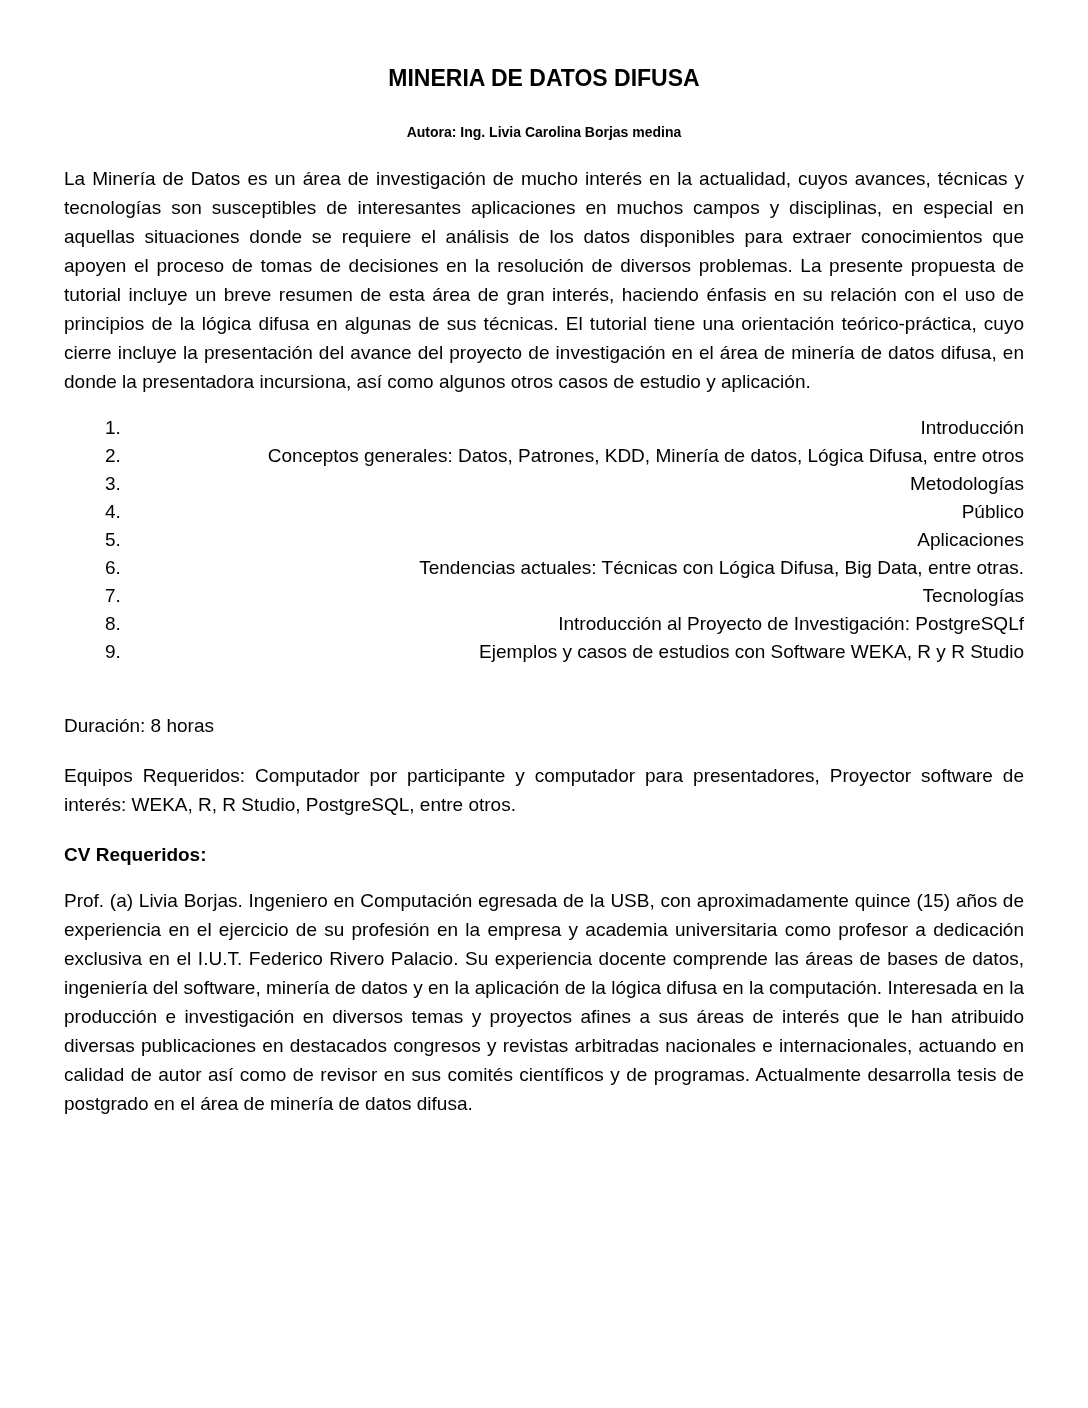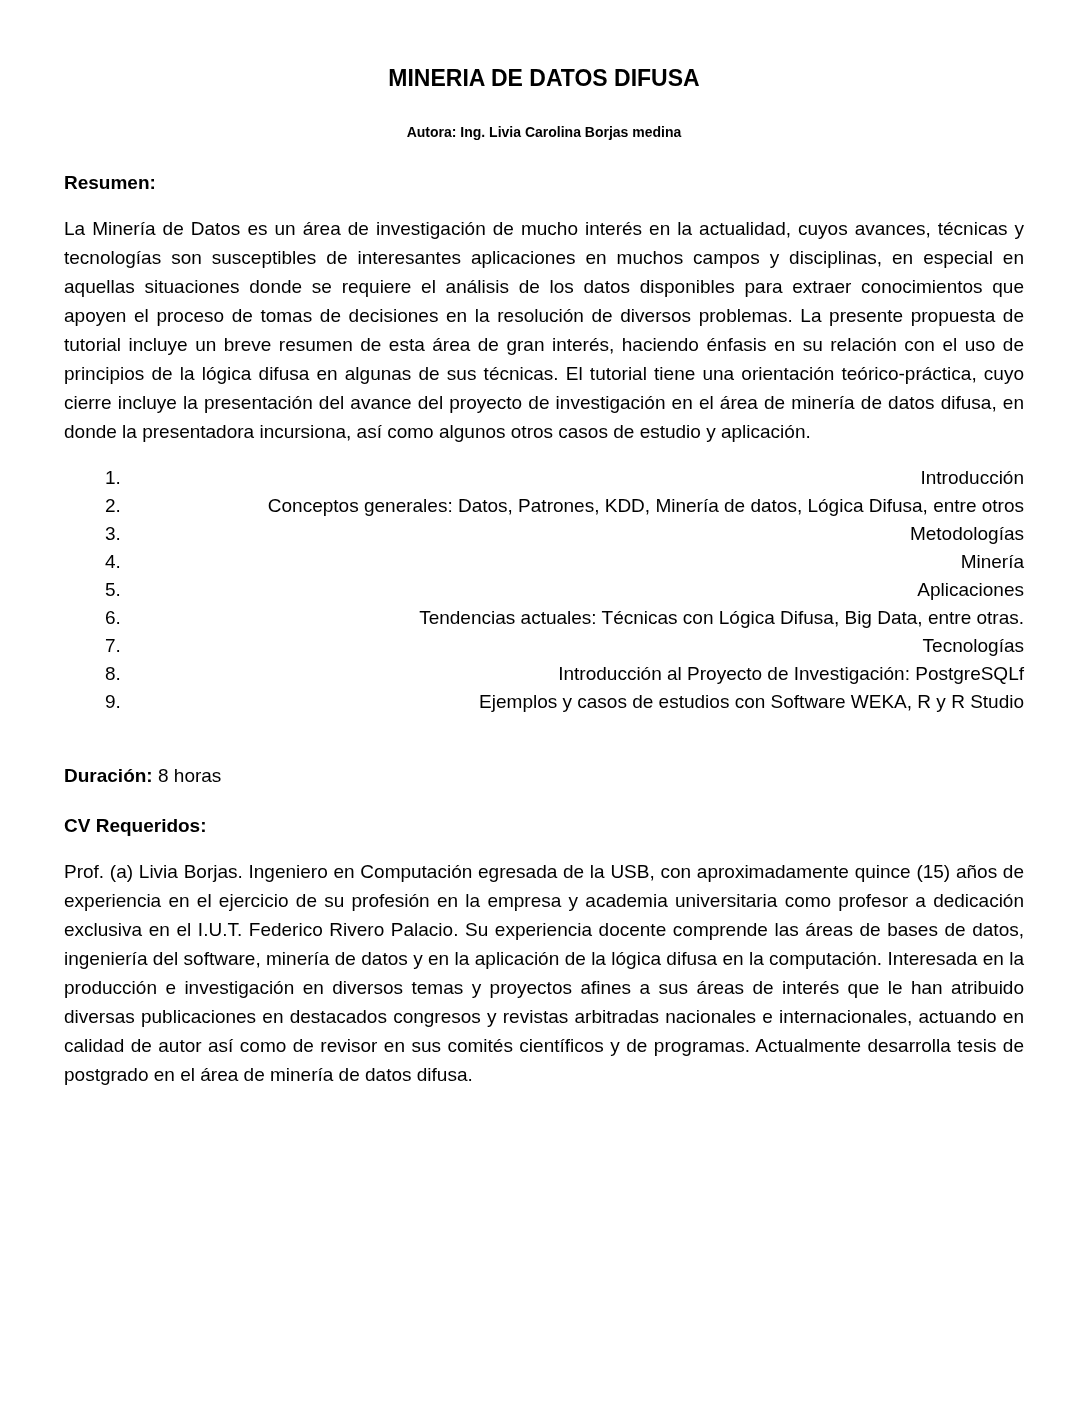--- a/index.html
+++ b/index.html
@@ -44,53 +44,53 @@
   }
   .content-list li {
     padding-left: 7px;
     line-height: 28px;
     text-align: right;
   }
   .label-line {
     text-align: justify;
     margin-top: 21px;
   }
-  .label-line .lbl { font-weight: bold; }
+  .label-line .lbl { font-weight: normal; }
   .spacer-lg { height: 24px; }
 </style>
 </head>
 <body>
 
 <div class="page">
 
   <h1 class="doc-title">MINERIA DE DATOS DIFUSA</h1>
 
   <div class="author-line">Autora: Ing. Livia Carolina Borjas medina</div>
 
-  <div class="section-heading">Resumen:</div>
 
   <p class="para">La Minería de Datos es un área de investigación de mucho interés en la actualidad, cuyos avances, técnicas y tecnologías son susceptibles de interesantes aplicaciones en muchos campos y disciplinas, en especial en aquellas situaciones donde se requiere el análisis de los datos disponibles para extraer conocimientos que apoyen el proceso de tomas de decisiones en la resolución de diversos problemas. La presente propuesta de tutorial incluye un breve resumen de esta área de gran interés, haciendo énfasis en su relación con el uso de principios de la lógica difusa en algunas de sus técnicas.  El tutorial tiene una orientación teórico-práctica, cuyo cierre incluye la presentación del avance del proyecto de investigación en el área de minería de datos difusa, en donde la presentadora incursiona, así como algunos otros casos de estudio y aplicación.</p>
 
 
   <ol class="content-list">
 
   <li>Introducción</li>
       <li>Conceptos generales: Datos, Patrones, KDD, Minería de datos, Lógica Difusa, entre otros</li>
       <li>Metodologías</li>
-      <li>Minería</li>
+      <li>Público</li>
       <li>Aplicaciones</li>
       <li>Tendencias actuales: Técnicas con Lógica Difusa, Big Data, entre otras.</li>
       <li>Tecnologías</li>
       <li>Introducción al Proyecto de Investigación: PostgreSQLf</li>
       <li>Ejemplos y casos de estudios  con Software WEKA, R y R Studio</li>
     </ol>
 
   <div class="spacer-lg"></div>
 
   <p class="label-line"><span class="lbl">Duración:</span><span> 8 horas</span></p>
 
 
+  <p class="label-line"><span class="lbl">Equipos Requeridos:</span><span> Computador por participante y computador para presentadores, Proyector software de interés: WEKA, R, R Studio, PostgreSQL, entre otros.</span></p>
 
   <div class="section-heading">CV Requeridos:</div>
 
   <p class="para">Prof. (a) Livia Borjas. Ingeniero en Computación egresada de la USB, con aproximadamente quince (15) años de experiencia en el ejercicio de su profesión en la empresa y academia universitaria como profesor a dedicación exclusiva en el I.U.T. Federico Rivero Palacio. Su experiencia docente comprende las áreas de bases de datos, ingeniería del software, minería de datos y en la aplicación de la lógica difusa en la computación. Interesada en la producción e investigación en diversos temas y proyectos afines a sus áreas de interés que le han atribuido diversas publicaciones en destacados congresos y revistas arbitradas nacionales e internacionales, actuando en calidad de autor así como de revisor en sus comités científicos y de programas. Actualmente desarrolla tesis de postgrado en el área de minería de datos difusa.</p>
 
 </div>
 
 </body></html>

